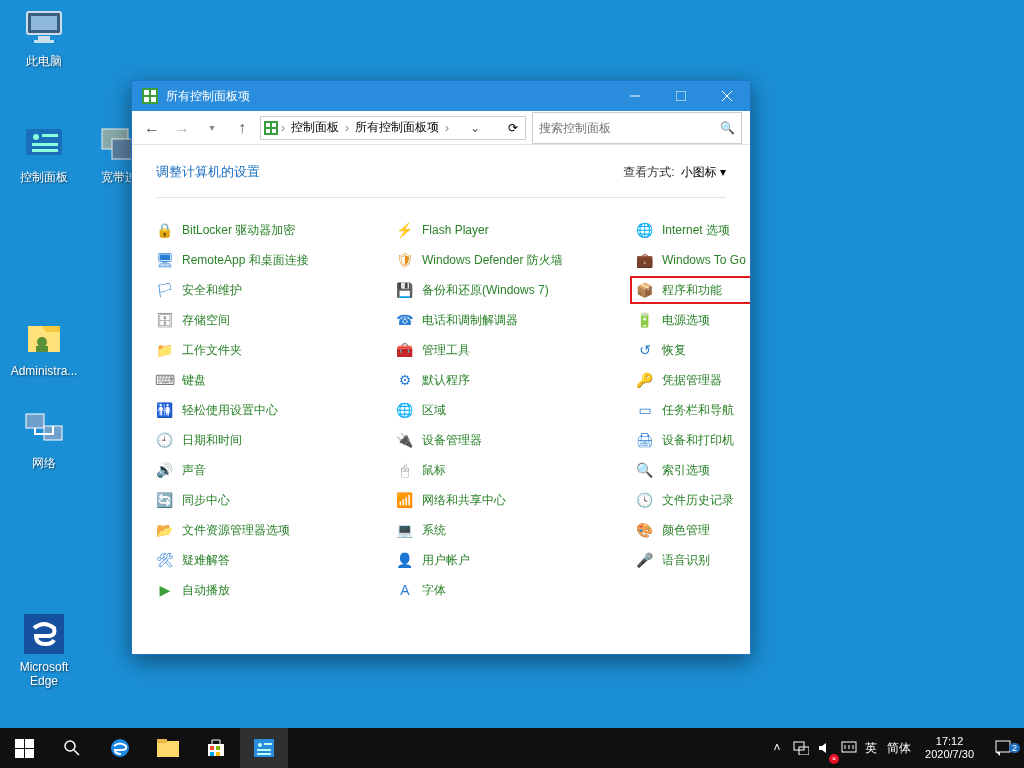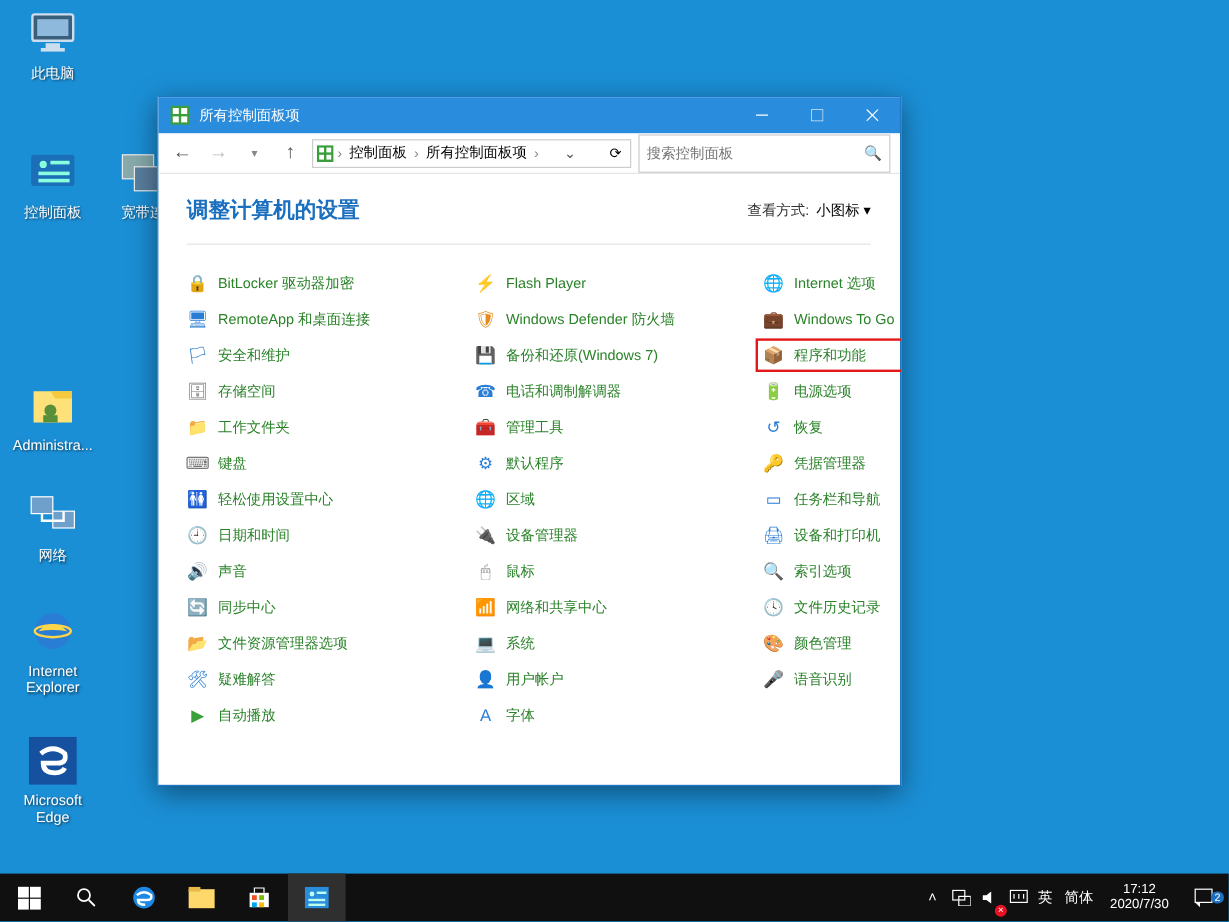--- a/index.html
+++ b/index.html
@@ -33,21 +33,21 @@
 .crumb .cicon { width:20px; display:flex; align-items:center; justify-content:center; }
 .crumb .seg { padding:0 6px; cursor:pointer; color:#000; }
 .crumb .sep { color:#888; }
 .crumb .ref { margin-left:auto; width:24px; text-align:center; cursor:pointer; }
 .search { width:210px; height:24px; border:1px solid #ccc; display:flex; align-items:center; padding:15px 6px; font-size:12px; color:#888; }
 .search input { border:none; outline:none; flex:1; font-size:12px; }
 .search .sicon { color:#777; }
 
 .body { flex:1; padding:18px 24px 18px 24px; overflow:auto; }
 .body-head { display:flex; align-items:center; margin-bottom:16px; }
-.body-head h1 { font-size:18px; color:#1a6fbf; font-weight:700; }
+.body-head h1 { font-size:13px; color:#1a6fbf; font-weight:400; }
 .view { margin-left:auto; font-size:12px; color:#333; display:flex; align-items:center; gap:6px; }
 .view a { color:#000000; cursor:pointer; }
 .hr { border-top:1px solid #e3e3e3; margin-bottom:22px; }
 
 .grid { display:grid; grid-template-columns:240px 240px 240px; column-gap:0; row-gap:10px; font-size:12px; }
 .item { display:flex; align-items:center; gap:8px; cursor:pointer; color:#2a8229; height:20px; }
 .item .gi { width:18px; height:18px; display:flex; align-items:center; justify-content:center; font-size:14px; }
 .item.hl { border:2px solid #e31818; padding:2px 4px; margin:-4px -6px; height:auto; }
 
 
@@ -105,30 +105,20 @@
     </div>
   <div class="di" style="left:7px;top:408px">
       <div class="ic">
         <svg width="42" height="36">
           <rect x="3" y="2" width="18" height="14" fill="#6fa0cc" stroke="#fff"></rect>
           <rect x="21" y="14" width="18" height="14" fill="#6fa0cc" stroke="#fff"></rect>
           <path d="M12 16 L12 22 L30 22 L30 14" stroke="#fff" stroke-width="2" fill="none"></path>
         </svg>
       </div>
       <div class="lbl">网络</div>
-    </div>
-  <div class="di" style="left:7px;top:504px">
-      <div class="ic">
-        <svg width="40" height="40">
-          <circle cx="20" cy="20" r="15" fill="#2a7dd4"></circle>
-          <path d="M8 20 Q20 8 32 20 Q20 18 8 20" fill="#ffd54a"></path>
-          <ellipse cx="20" cy="20" rx="15" ry="5" fill="none" stroke="#ffd54a" stroke-width="2"></ellipse>
-        </svg>
-      </div>
-      <div class="lbl">Internet Explorer</div>
     </div>
   <div class="di" style="left:7px;top:612px">
       <div class="ic">
         <svg width="40" height="40">
           <rect width="40" height="40" fill="#1651a0"></rect>
           <path d="M10 14 Q20 6 30 14 Q32 22 24 22 L12 22 Q12 30 22 30 Q28 30 30 26" fill="none" stroke="#fff" stroke-width="4"></path>
         </svg>
       </div>
       <div class="lbl">Microsoft Edge</div>
     </div>

